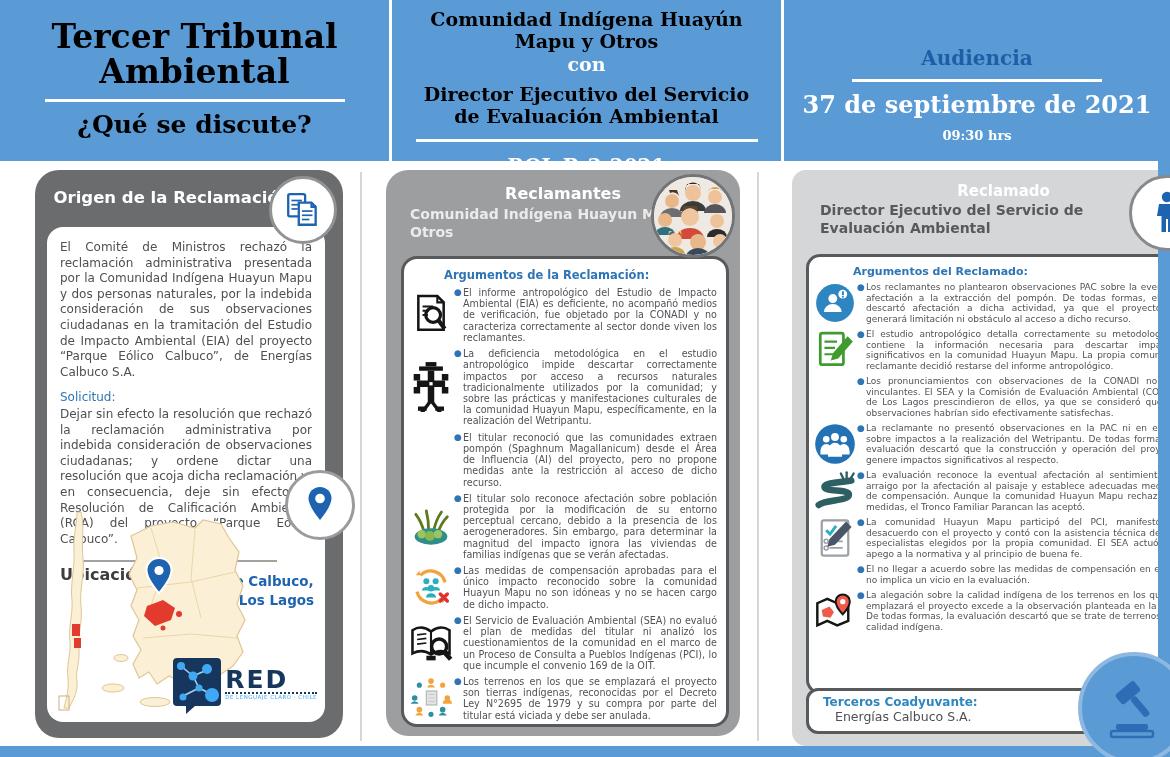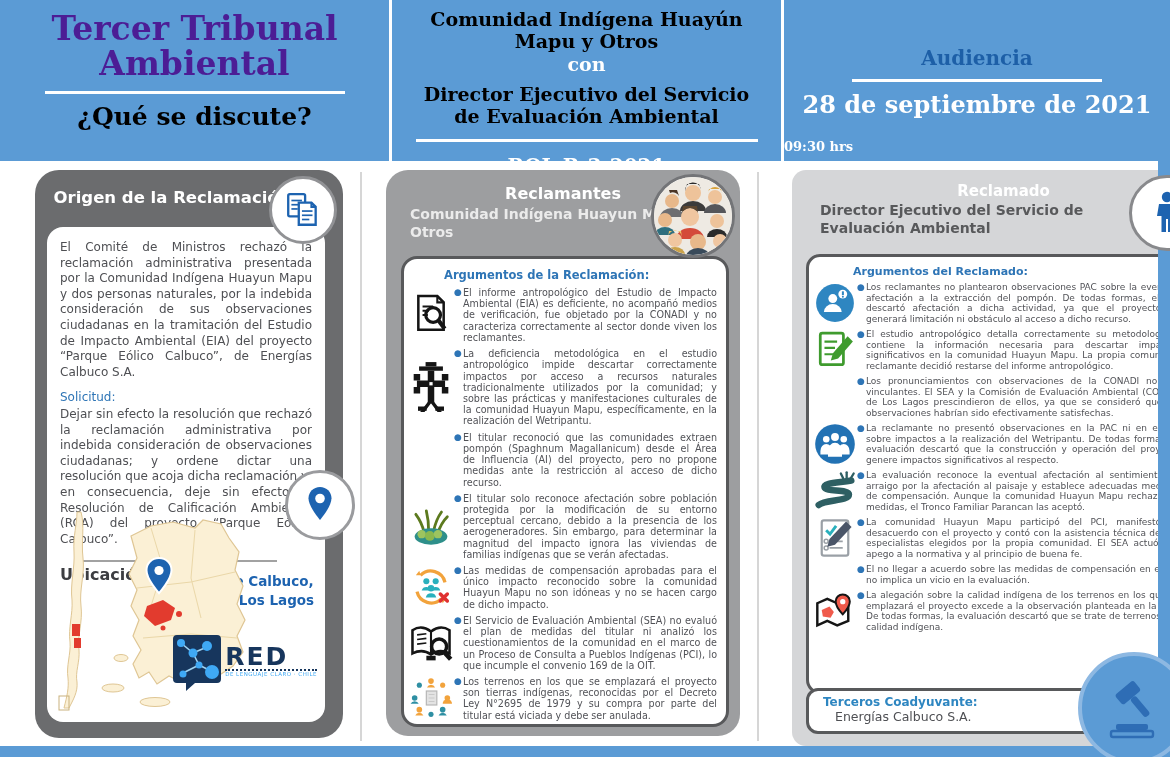--- a/index.html
+++ b/index.html
@@ -2,30 +2,30 @@
 <html><head>
 <meta charset="utf-8">
 <style>
   html,body{margin:0;padding:0;background:#fff;}
   #page{position:relative;width:1170px;height:757px;overflow:hidden;background:#fff;
         font-family:"DejaVu Sans",sans-serif;}
   
   .hdr{position:absolute;left:0;top:0;width:1170px;height:161px;display:flex;gap:3px;background:#fff;}
   .hcol{background:#5b9bd5;height:161px;box-sizing:border-box;}
   .c1{width:389px}.c2{width:389px}.c3{width:386px}
-  .h1t{margin-top:12px;font:bold 33px/1.06 "DejaVu Serif",serif;color:#4c1d95;text-align:center;}
+  .h1t{margin-top:20px;font:bold 33px/1.06 "DejaVu Serif",serif;color:#000000;text-align:center;}
   .hrw{border:0;border-top:3px solid #fff;margin:9px auto 8px;}
   .w1{width:300px}.w2{width:342px;margin-top:11px}.w3{width:250px}
   .h1s{font:bold 25px "DejaVu Serif",serif;color:#000000;text-align:center;}
   .h2a{margin:8px auto 0;width:330px;font:bold 19px/1.18 "DejaVu Serif",serif;color:#000000;text-align:center;}
   .h2con{font:bold 19px "DejaVu Serif",serif;color:#fff;text-align:center;}
   .h2rol{font:bold 20px "DejaVu Serif",serif;color:#fff;text-align:center;margin-top:12px;}
   .h3t{margin-top:46px;font:bold 20px "DejaVu Serif",serif;color:#1d5fa7;text-align:center;}
   .h3d{font:bold 24px "DejaVu Serif",serif;color:#fff;text-align:center;}
-  .h3h{font:bold 13px "DejaVu Serif",serif;color:#fff;margin-top:20px;}
+  .h3h{font:bold 13px "DejaVu Serif",serif;color:#fff;text-align:center;margin-top:9px;}
   
   .strip-bottom{position:absolute;left:0;right:0;bottom:0;height:11px;background:#5b9bd5;z-index:5;}
   .strip-right{position:absolute;top:161px;right:0;bottom:0;width:12px;background:#5b9bd5;z-index:1;}
   .vsep{position:absolute;top:172px;bottom:16px;width:2px;background:#d6d6d6;}
   .v1{left:360px}.v2{left:757px}
   
   .badge{position:absolute;background:#fff;border-radius:50%;display:flex;align-items:center;justify-content:center;z-index:4;}
   .ptitle{color:#fff;font-weight:bold;}
   
   .p-left{position:absolute;left:35px;top:170px;width:308px;height:568px;background:#6b6c6e;border-radius:24px;}
@@ -36,21 +36,21 @@
   .jtxt{text-align:justify;}
   .sol-label{color:#2e75b6;font-weight:normal;margin:10px 0 1px;}
   .divider{border:0;border-top:2px solid #a2a2a2;width:195px;margin:13px auto 3px 22px;}
   .ubi-row{position:relative;height:48px;}
   .ubi-label{font-weight:bold;font-size:16px;color:#3c3d41;}
   .hand{font-size:13px;color:#e9bd6a;margin-left:10px;}
   .ubi-value{position:absolute;left:92px;top:7px;width:168px;text-align:center;font-weight:bold;
              font-size:13.5px;color:#1d63b0;line-height:1.35;}
   .b-pin{top:300px;right:-12px;width:64px;height:64px;border:3px solid #9a9b9e;}
   .mapsvg{position:absolute;left:4px;bottom:6px;}
-  .redlogo{position:absolute;right:8px;bottom:31px;display:flex;align-items:center;z-index:2;}
+  .redlogo{position:absolute;right:8px;bottom:8px;display:flex;align-items:center;z-index:2;}
   .redtxt{margin-left:4px;}
   .redname{font:bold 25px/0.9 "DejaVu Sans",sans-serif;color:#17365d;letter-spacing:2px;border-bottom:2px dotted #17365d;}
   .redsub{font-size:5.5px;color:#3fa9f5;letter-spacing:.5px;}
   
   .p-mid{position:absolute;left:386px;top:170px;width:354px;height:566px;background:#9d9ea0;border-radius:22px;}
   .p-mid .ptitle{margin:14px auto 0;width:270px;text-align:center;font-size:16px;}
   .p-mid .psub{margin:2px 0 0 24px;width:290px;font-weight:bold;font-size:14px;color:#ebebeb;line-height:1.3;}
   .b-crowd{top:4px;right:5px;width:78px;height:78px;border:3px solid #737477;overflow:hidden;}
   .inner{background:#fff;border:3px solid #58595b;box-sizing:border-box;overflow:hidden;}
   .inner-mid{position:absolute;left:15px;right:11px;top:86px;bottom:9px;border-radius:16px;padding:9px 9px 6px 4px;}
@@ -88,21 +88,21 @@
     <div class="hcol c2">
       <div class="h2a">Comunidad Indígena Huayún Mapu y Otros</div>
       <div class="h2con">con</div>
       <div class="h2a">Director Ejecutivo del Servicio de Evaluación Ambiental</div>
       <hr class="hrw w2">
       <div class="h2rol">ROL R-3-2021</div>
     </div>
     <div class="hcol c3">
       <div class="h3t">Audiencia</div>
       <hr class="hrw w3">
-      <div class="h3d">28 de septiembre de 2021</div>
+      <div class="h3d">37 de septiembre de 2021</div>
       <div class="h3h">09:30 hrs</div>
     </div>
   </div>
 
   <div class="vsep v1"></div>
   <div class="vsep v2"></div>
 
   <div class="p-left">
     <div class="ptitle">Origen de la Reclamación</div>
     <div class="badge b-docs">

